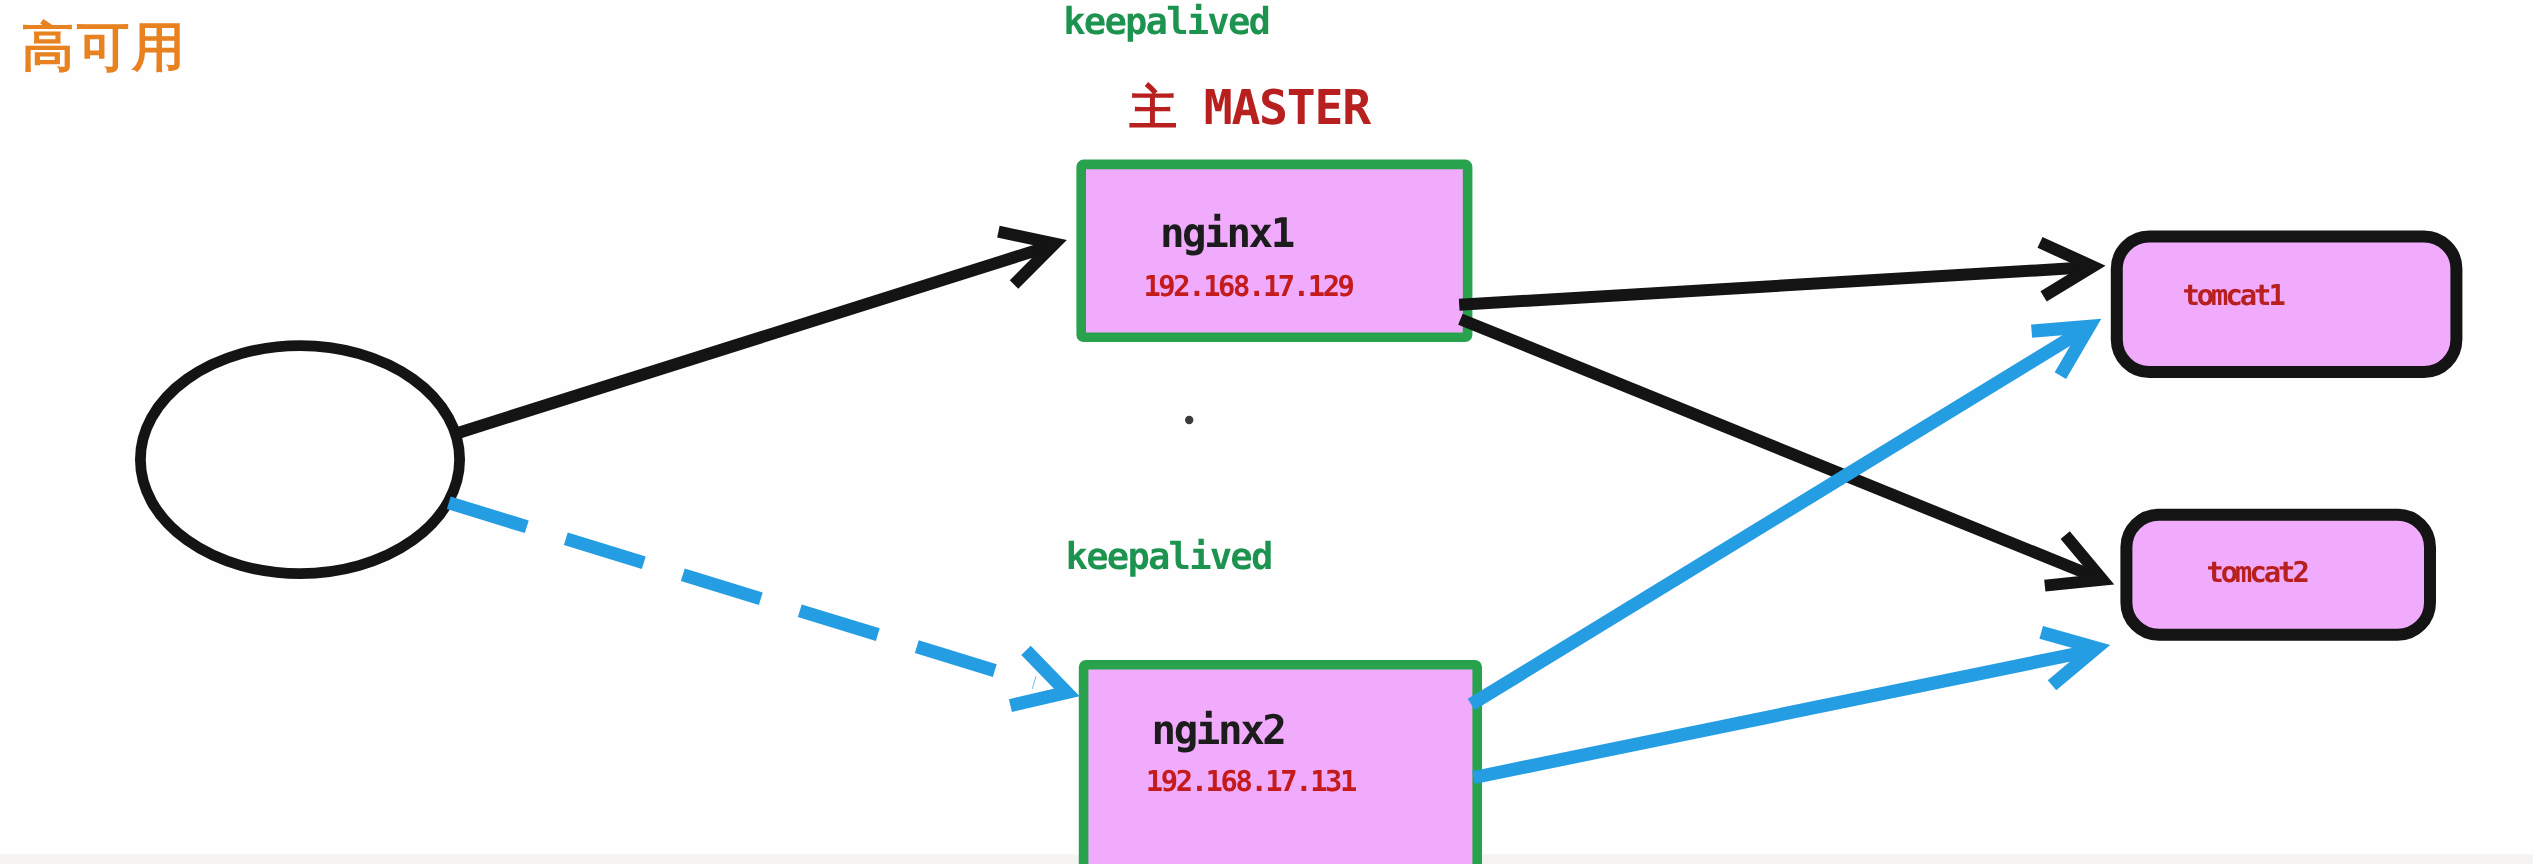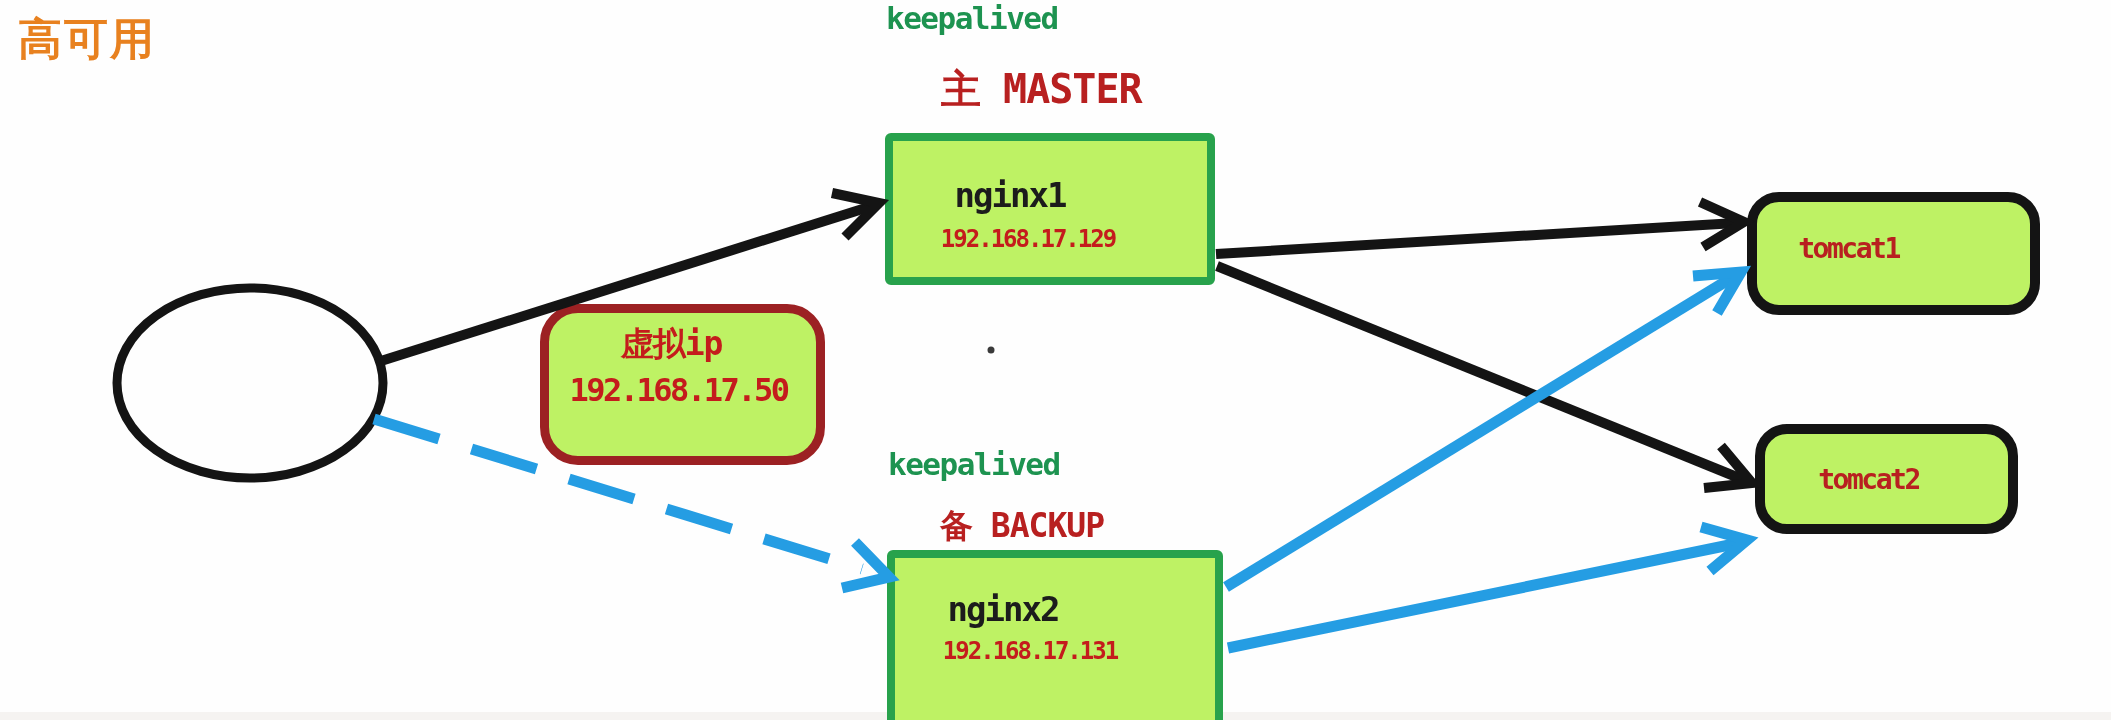--- a/index.html
+++ b/index.html
@@ -4,40 +4,40 @@
 <style>
   html,body{margin:0;padding:0;background:#ffffff;}
   #stage{
     position:relative;width:2111px;height:720px;background:#fefefe;overflow:hidden;
     font-family:"DejaVu Sans Mono","DejaVu Sans",monospace;
   }
   .abs{position:absolute;}
   svg.wires{position:absolute;left:0;top:0;z-index:3;pointer-events:none;}
 
   
-  .node{position:absolute;background:#bef264;box-sizing:border-box;z-index:2;}
+  .node{position:absolute;background:#f0abfc;box-sizing:border-box;z-index:2;margin-left:12px;}
   .node-nginx1{left:885px;top:133px;width:330px;height:152px;border:8px solid var(--box_green);border-radius:6px;}
   .node-nginx2{left:887px;top:550px;width:336px;height:180px;border:8px solid var(--box_green);border-radius:6px;}
   .node-vip{left:540px;top:304px;width:285px;height:161px;border:9px solid var(--vip_border);border-radius:38px;}
   .node-tomcat1{left:1747px;top:192px;width:293px;height:123px;border:10px solid var(--ink);border-radius:32px;}
   .node-tomcat2{left:1755px;top:424px;width:263px;height:110px;border:10px solid var(--ink);border-radius:32px;}
 
   .node span{position:absolute;width:100%;text-align:center;font-weight:bold;white-space:nowrap;}
 
   .nginx-name{font-size:34px;letter-spacing:-2px;color:#1c1c1c;}
   .nginx-ip{font-size:24px;letter-spacing:-2px;color:var(--node_red);}
   .node-nginx1 .nginx-name{left:-40px;top:34px;}
   .node-nginx1 .nginx-ip{left:-22px;top:84px;}
   .node-nginx2 .nginx-name{left:-52px;top:31px;}
   .node-nginx2 .nginx-ip{left:-25px;top:79px;}
 
   .vip-name{font-size:33px;letter-spacing:-1px;color:var(--node_red);left:-11px;top:9px;}
   .vip-ip{font-size:32px;letter-spacing:-2.5px;color:var(--node_red);left:-4px;top:58px;}
 
-  .tomcat-label{font-size:28px;letter-spacing:-2.5px;color:var(--role_red);}
+  .tomcat-label{font-size:24px;letter-spacing:-2.5px;color:var(--role_red);}
   .node-tomcat1 .tomcat-label{left:-45px;top:30px;}
   .node-tomcat2 .tomcat-label{left:-18px;top:29px;}
 
   
   .lbl{position:absolute;font-weight:bold;white-space:nowrap;z-index:2;}
   .lbl-title{left:18px;top:10px;font-size:44px;letter-spacing:2px;color:var(--title_orange);}
   .lbl-keep1{left:886px;top:0px;font-size:31px;letter-spacing:-1.5px;color:var(--keepalived_green);}
   .lbl-master{left:941px;top:62px;font-size:40px;letter-spacing:-1px;color:var(--role_red);}
   .lbl-keep2{left:888px;top:446px;font-size:31px;letter-spacing:-1.5px;color:var(--keepalived_green);}
   .lbl-backup{left:940px;top:504px;font-size:33px;letter-spacing:-1px;color:var(--role_red);}
@@ -55,26 +55,21 @@
 <body>
 
 <div id="stage">
 
   <div class="lbl lbl-title">高可用</div>
 
   <div class="lbl lbl-keep1">keepalived</div>
   <div class="lbl lbl-master">主 MASTER</div>
 
   <div class="lbl lbl-keep2">keepalived</div>
-  <div class="lbl lbl-backup">备 BACKUP</div>
 
-  <div class="node node-vip">
-    <span class="vip-name">虚拟ip</span>
-    <span class="vip-ip">192.168.17.50</span>
-  </div>
 
   <div class="node node-nginx1">
     <span class="nginx-name">nginx1</span>
     <span class="nginx-ip">192.168.17.129</span>
   </div>
 
   <div class="node node-nginx2">
     <span class="nginx-name">nginx2</span>
     <span class="nginx-ip">192.168.17.131</span>
   </div>

